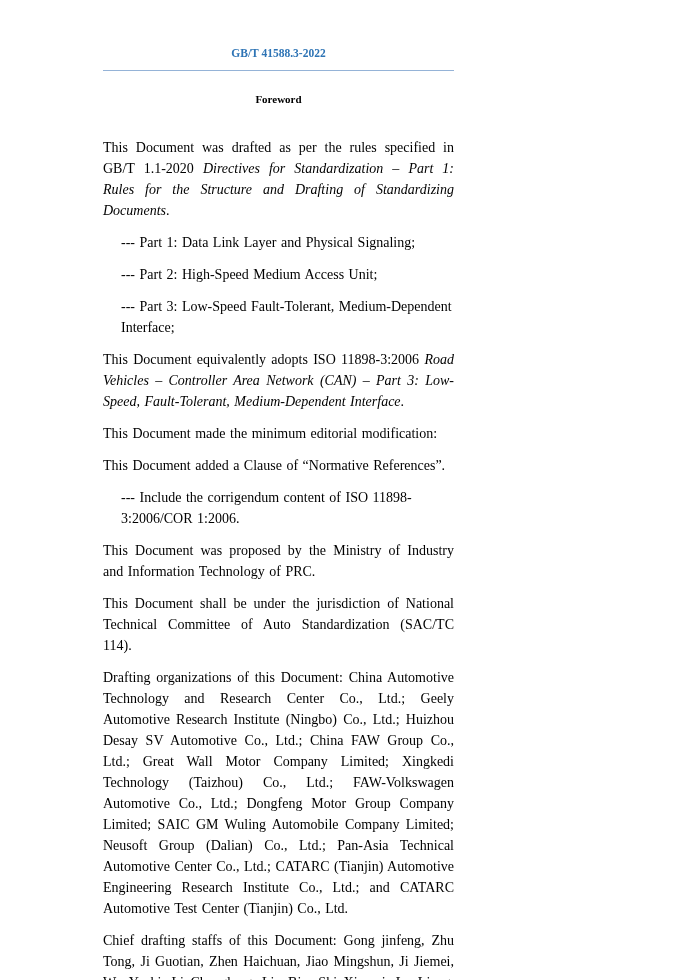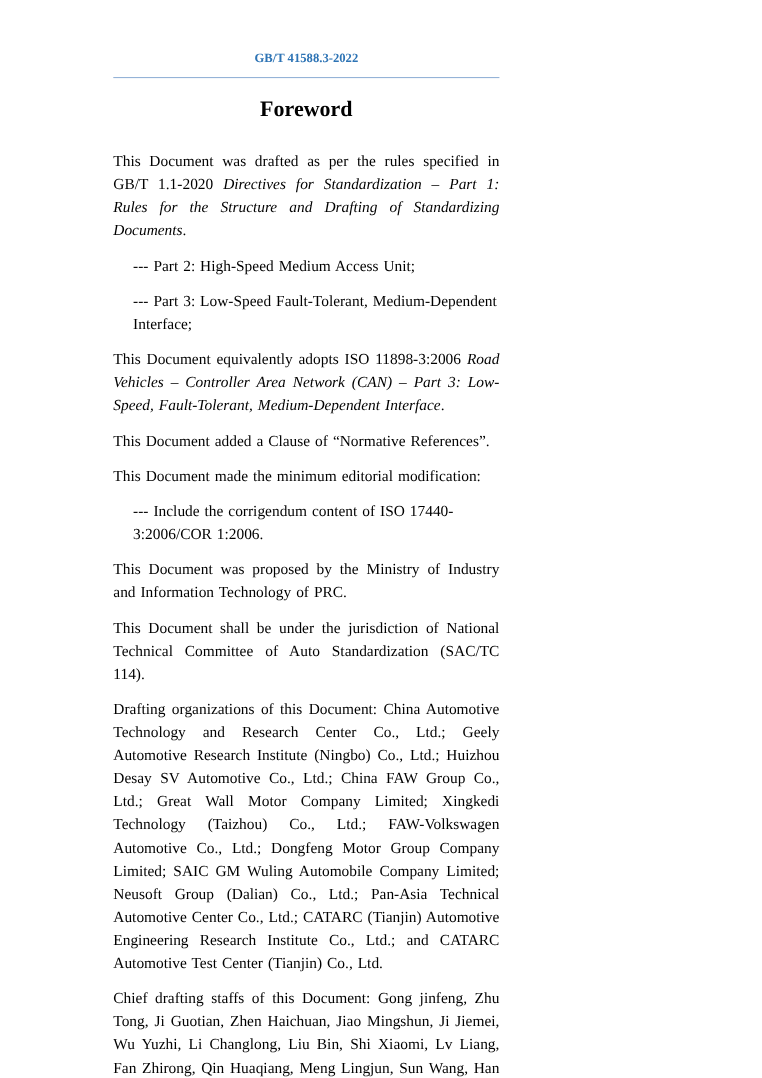--- a/index.html
+++ b/index.html
@@ -31,21 +31,21 @@
   }
   .header-rule {
     border: none;
     border-top: 1px solid var(--rule);
     margin-top: 10px;
     width: 100%;
   }
 
   h1.title {
     text-align: center;
-    font-size: 20px;
+    font-size: 11px;
     font-weight: bold;
     line-height: 24px;
     margin-top: 16px;
     margin-bottom: 26px;
     color: #000;
   }
 
   main { flex: 1 1 auto; }
 
   p.para {
@@ -100,26 +100,27 @@
 
   <header>
     <div class="doc-number">GB/T 41588.3-2022</div>
     <hr class="header-rule">
   </header>
 
   <h1 class="title">Foreword</h1>
 
   <main id="body-content">
       <p class="para"><span>This Document was drafted as per the rules specified in GB/T 1.1-2020 </span><em>Directives for Standardization – Part 1: Rules for the Structure and Drafting of Standardizing Documents</em><span>.</span></p>
+      <p class="para indent"><span>--- Part 1: Data Link Layer and Physical Signaling;</span></p>
       <p class="para indent"><span>--- Part 2: High-Speed Medium Access Unit;</span></p>
       <p class="para indent"><span>--- Part 3: Low-Speed Fault-Tolerant, Medium-Dependent Interface;</span></p>
       <p class="para"><span>This Document equivalently adopts ISO 11898-3:2006 </span><em>Road Vehicles – Controller Area Network (CAN) – Part 3: Low-Speed, Fault-Tolerant, Medium-Dependent Interface</em><span>.</span></p>
+      <p class="para"><span>This Document made the minimum editorial modification:</span></p>
       <p class="para"><span>This Document added a Clause of “Normative References”.</span></p>
-      <p class="para"><span>This Document made the minimum editorial modification:</span></p>
-      <p class="para indent"><span>--- Include the corrigendum content of ISO 17440-3:2006/COR 1:2006.</span></p>
+      <p class="para indent"><span>--- Include the corrigendum content of ISO 11898-3:2006/COR 1:2006.</span></p>
       <p class="para"><span>This Document was proposed by the Ministry of Industry and Information Technology of PRC.</span></p>
       <p class="para"><span>This Document shall be under the jurisdiction of National Technical Committee of Auto Standardization (SAC/TC 114).</span></p>
       <p class="para"><span>Drafting organizations of this Document: China Automotive Technology and Research Center Co., Ltd.; Geely Automotive Research Institute (Ningbo) Co., Ltd.; Huizhou Desay SV Automotive Co., Ltd.; China FAW Group Co., Ltd.; Great Wall Motor Company Limited; Xingkedi Technology (Taizhou) Co., Ltd.; FAW-Volkswagen Automotive Co., Ltd.; Dongfeng Motor Group Company Limited; SAIC GM Wuling Automobile Company Limited; Neusoft Group (Dalian) Co., Ltd.; Pan-Asia Technical Automotive Center Co., Ltd.; CATARC (Tianjin) Automotive Engineering Research Institute Co., Ltd.; and CATARC Automotive Test Center (Tianjin) Co., Ltd.</span></p>
       <p class="para"><span>Chief drafting staffs of this Document: Gong jinfeng, Zhu Tong, Ji Guotian, Zhen Haichuan, Jiao Mingshun, Ji Jiemei, Wu Yuzhi, Li Changlong, Liu Bin, Shi Xiaomi, Lv Liang, Fan Zhirong, Qin Huaqiang, Meng Lingjun, Sun Wang, Han Guangsheng, Liu Le, Shan Bokai, Ma Qiaoli, Ling Cen, Wen Qingjie, and Fan Ruhu.</span></p>
     </main>
 
   <footer>
     <hr class="footer-rule">
     <div class="footer-row">
       <div class="footer-left">

